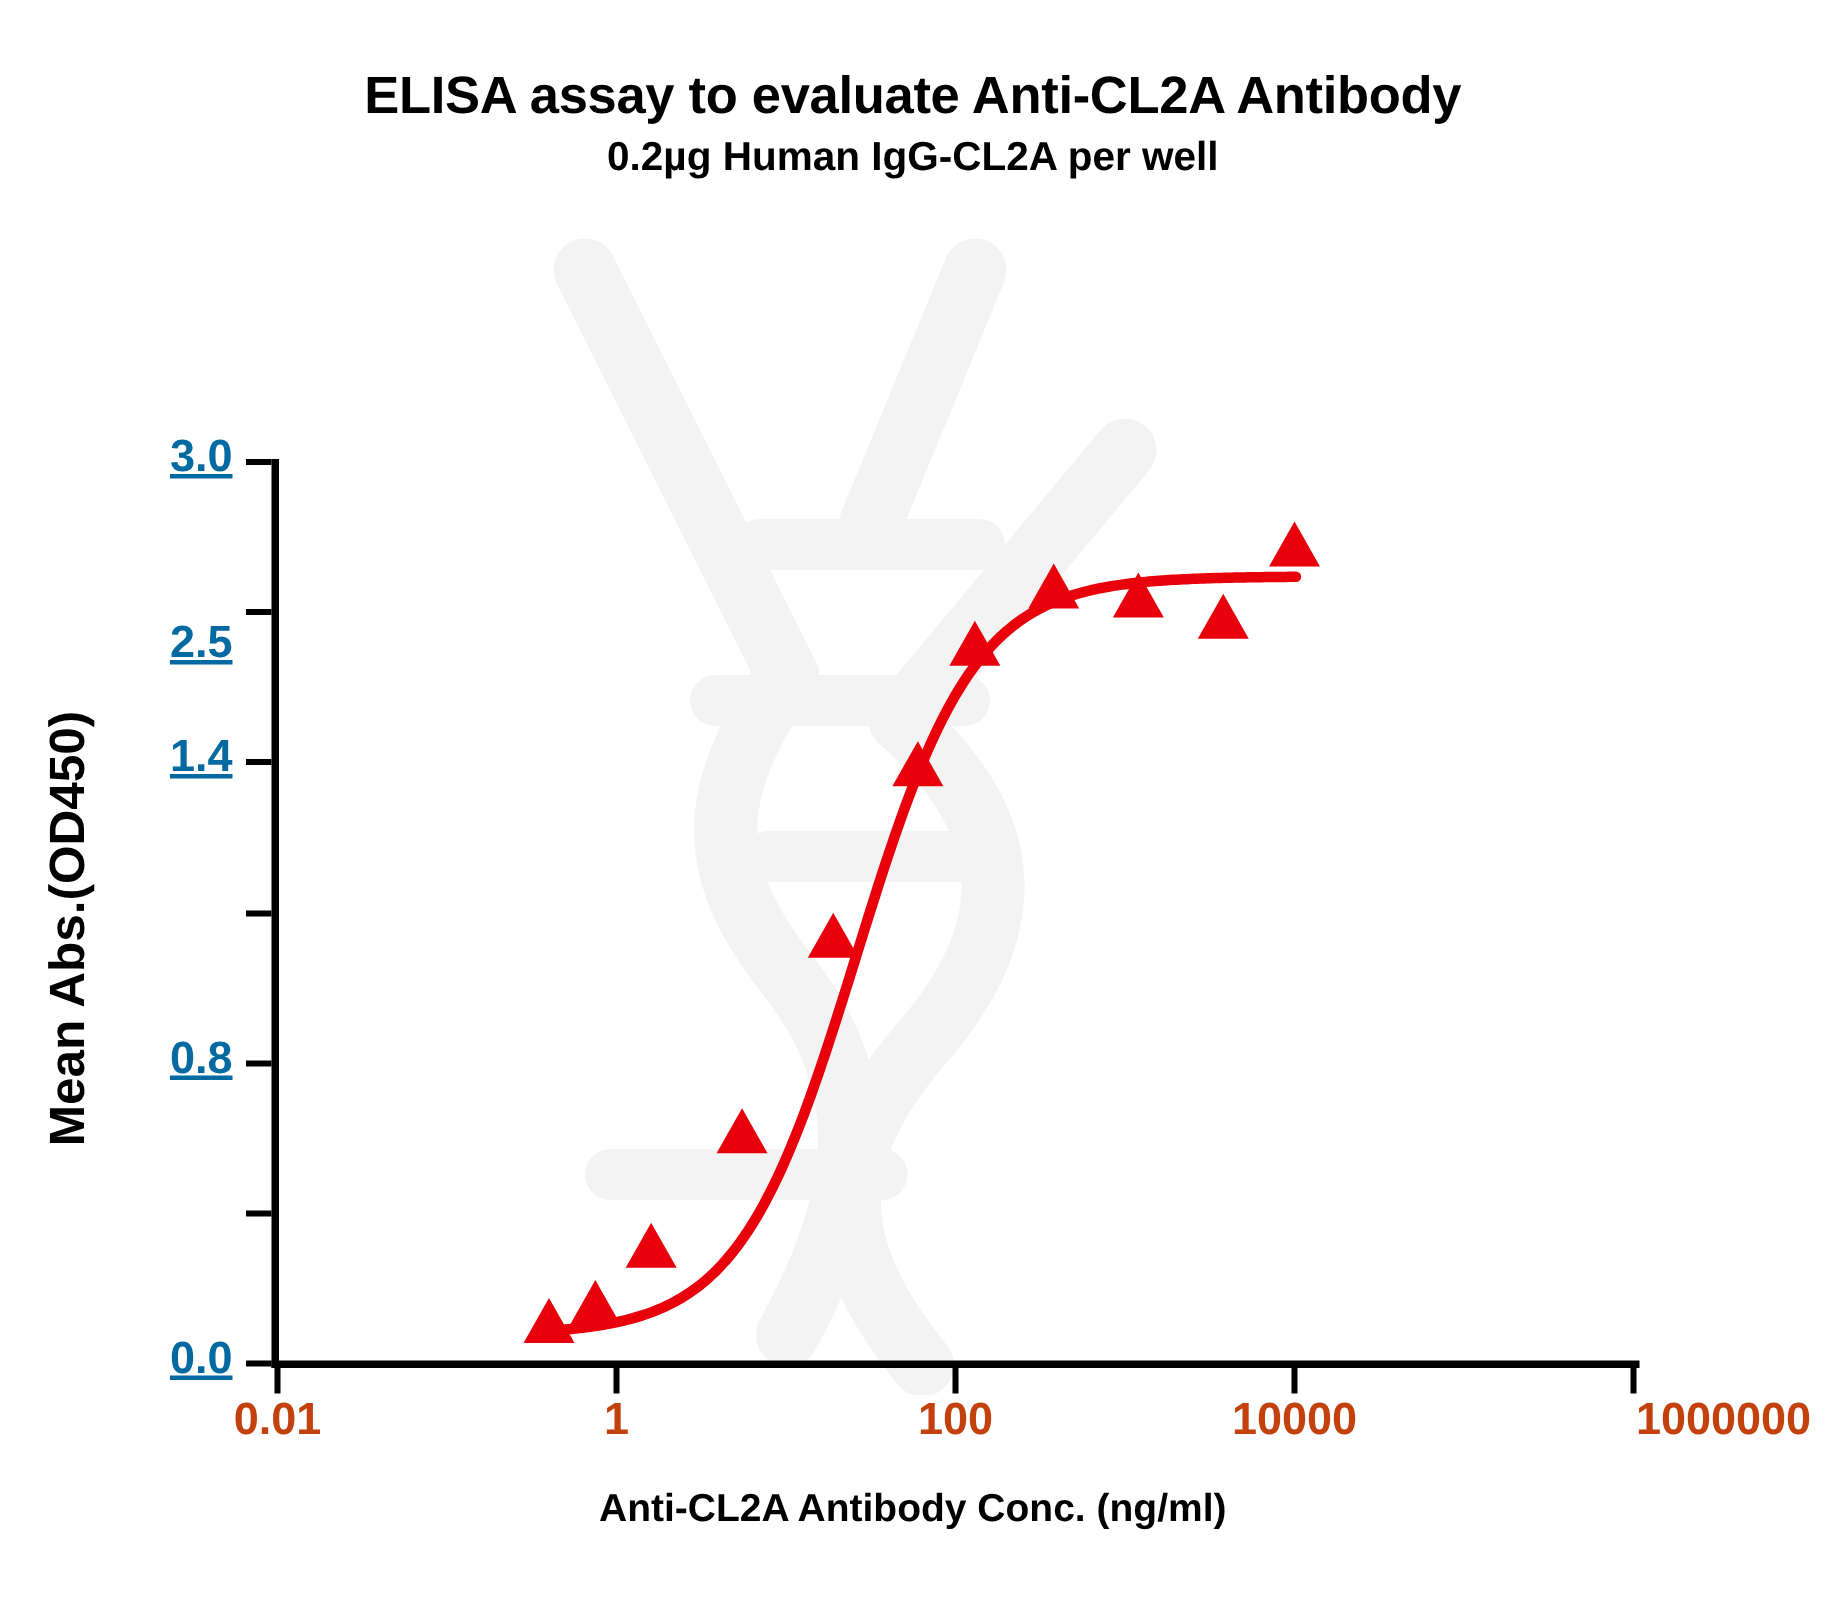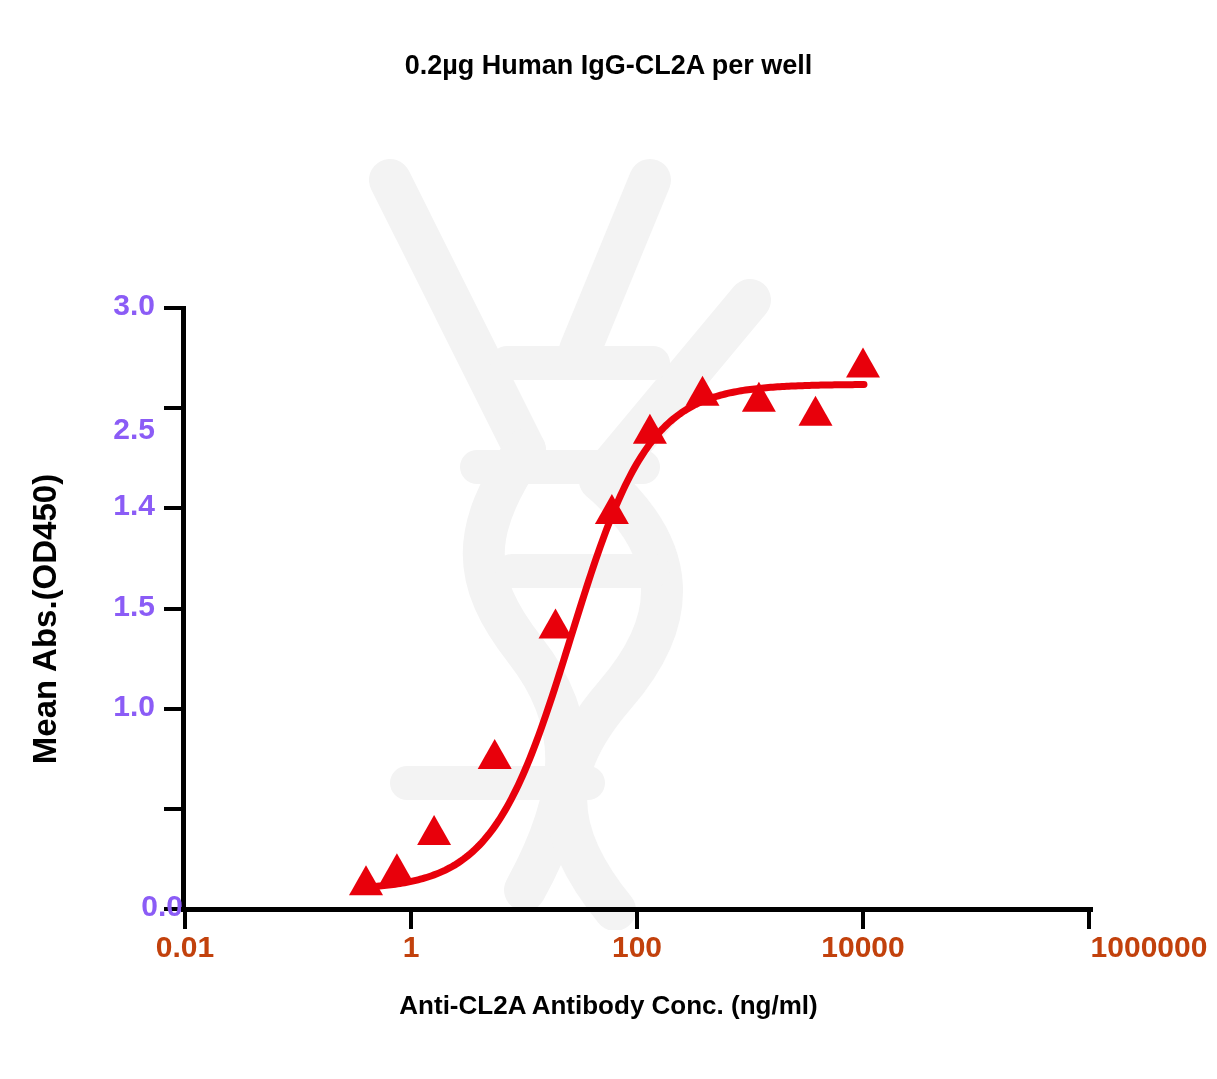--- a/index.html
+++ b/index.html
@@ -47,22 +47,22 @@
     width:912px;height:5px;background:#000;
   }
   .tick-y{
     position:absolute;width:17px;height:4px;background:#000;left:164px;
   }
   .tick-x{
     position:absolute;width:4px;height:17px;background:#000;top:912px;
   }
   .ylabel-tick{
     position:absolute;right:0;
-    font-size:30px;font-weight:bold;color:#8b5cf6;
-    text-align:right;white-space:nowrap;
+    font-size:30px;font-weight:bold;color:#0369a1;
+    text-align:right;white-space:nowrap;text-decoration:underline;
   }
   .xlabel-tick{
     position:absolute;top:930px;
     font-size:30px;font-weight:bold;color:#c2410c;
     text-align:center;white-space:nowrap;
     transform:translateX(-50%);
   }
 
   
   .axis-title-x{
@@ -86,20 +86,21 @@
   }
 
   svg{display:block;}
 </style>
 </head>
 <body>
 
 <div id="figure">
 
   <div class="title-block">
+    <div class="title-main">ELISA assay to evaluate Anti-CL2A Antibody</div>
     <div class="title-sub">0.2µg Human IgG-CL2A per well</div>
   </div>
 
   <div class="watermark">
     <svg width="540" height="780" viewBox="0 0 540 780" aria-hidden="true">
       <g fill="none" stroke="#f3f3f3" stroke-width="42" stroke-linecap="round" stroke-linejoin="round">
 
         <path d="M 40 30 L 175 300"></path>
 
         <path d="M 300 30 L 230 200"></path>
@@ -124,23 +125,22 @@
   <div class="tick-y" style="top:406px"></div>
   <div class="tick-y" style="top:506px"></div>
   <div class="tick-y" style="top:607px"></div>
   <div class="tick-y" style="top:707px"></div>
   <div class="tick-y" style="top:807px"></div>
   <div class="tick-y" style="top:907px"></div>
 
   <div class="ylabel-tick" style="top:288px;width:155px;left:0;">3.0</div>
   <div class="ylabel-tick" style="top:388px;width:155px;left:0;margin-top:24px;">2.5</div>
   <div class="ylabel-tick" style="top:488px;width:155px;left:0;">1.4</div>
-  <div class="ylabel-tick" style="top:589px;width:155px;left:0;">1.5</div>
-  <div class="ylabel-tick" style="top:689px;width:155px;left:0;">1.0</div>
-  <div class="ylabel-tick" style="top:889px;width:155px;left:0;margin-left:28px;">0.0</div>
+  <div class="ylabel-tick" style="top:689px;width:155px;left:0;">0.8</div>
+  <div class="ylabel-tick" style="top:889px;width:155px;left:0;">0.0</div>
 
   <div class="axis-x"></div>
 
   <div class="tick-x" style="left:183px"></div>
   <div class="tick-x" style="left:409px"></div>
   <div class="tick-x" style="left:635px"></div>
   <div class="tick-x" style="left:861px"></div>
   <div class="tick-x" style="left:1087px"></div>
 
   <div class="xlabel-tick" style="left:185px">0.01</div>

